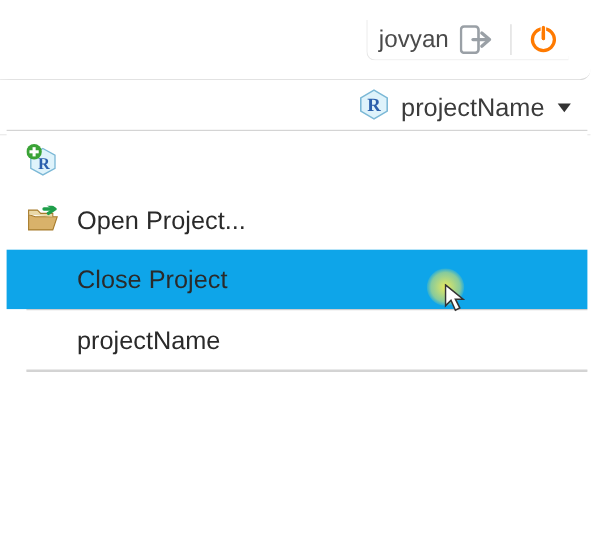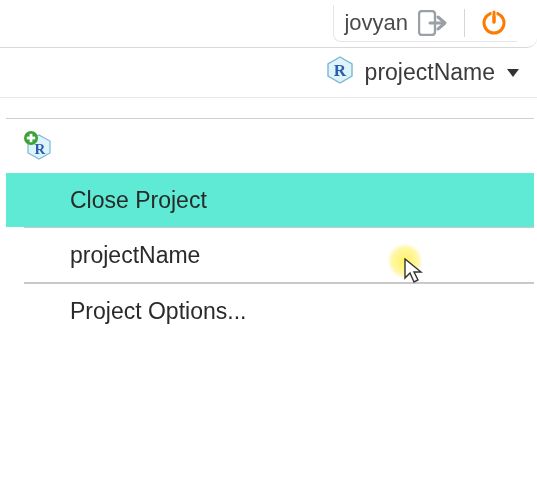--- a/index.html
+++ b/index.html
@@ -6,21 +6,21 @@
   body {
     width: 537px;
     height: 500px;
     font-family: "Segoe UI", "Lucida Grande", Arial, sans-serif;
     font-size: 21px;
     background: #ffffff;
     overflow: hidden;
     position: relative;
   }
   .topbar {
-    height: 48px;
+    height: 73px;
     display: flex;
     justify-content: flex-end;
     align-items: center;
     padding-right: 20px;
     background: #ffffff;
     border-bottom: 1px solid #d9d9d9;
     border-radius: 0 0 10px 0;
   }
   .topbar .right {
     display: flex;
@@ -70,21 +70,21 @@
   .menu-item {
     display: flex;
     align-items: center;
     height: 54px;
     padding-left: 18px;
     color: #2a2a2a;
     font-size: 23px;
     cursor: pointer;
   }
   .menu-item.highlight {
-    background: #5eead4;
+    background: #0ea5e9;
   }
   .menu-item .icon-slot {
     width: 40px;
     display: flex;
     align-items: center;
   }
   .menu-item .label-slot { padding-left: 6px; }
   .menu-sep {
     height: 1px;
     background: #c9c9c9;
@@ -153,41 +153,48 @@
       <svg width="30" height="30" viewBox="0 0 30 30">
         <polygon points="15,4 26,10 26,22 15,28 4,22 4,10" fill="#dff3fb" stroke="#7bb8d6" stroke-width="1.2"></polygon>
         <text x="16" y="23" text-anchor="middle" font-family="serif" font-size="15" fill="#2b5fac" font-weight="bold">R</text>
         <circle cx="7" cy="7" r="7" fill="#3aa336"></circle>
         <rect x="5.6" y="2.8" width="2.8" height="8.4" fill="#fff"></rect>
         <rect x="2.8" y="5.6" width="8.4" height="2.8" fill="#fff"></rect>
       </svg>
     </span>
   </div>
 
+  <div class="menu-item">
+    <span class="icon-slot">
+      <svg width="30" height="26" viewBox="0 0 30 26">
+        <path d="M2 8 L2 22 L24 22 L28 10 L8 10 Z" fill="#d9b26a" stroke="#a77c2d" stroke-width="1"></path>
+        <path d="M2 8 L2 4 L10 4 L13 7 L24 7 L24 10" fill="#ead9a8" stroke="#a77c2d" stroke-width="1"></path>
+        <path d="M16 3 L24 3" stroke="#1e9e4a" stroke-width="3" stroke-linecap="round"></path>
+        <path d="M20 -1 L26 3 L20 7" stroke="#1e9e4a" stroke-width="3" fill="none" stroke-linecap="round" stroke-linejoin="round" transform="translate(0,0)"></path>
+      </svg>
+    </span>
+    <span class="label-slot">Open Project...</span>
+  </div>
 
   <div class="menu-item highlight">
     <span class="icon-slot"></span>
     <span class="label-slot">Close Project</span>
   </div>
 
   <div class="menu-sep"></div>
 
   <div class="menu-item">
     <span class="icon-slot"></span>
     <span class="label-slot">projectName</span>
   </div>
 
   <div class="menu-sep"></div>
 
 
   <div class="menu-sep"></div>
 
-  <div class="menu-item">
-    <span class="icon-slot"></span>
-    <span class="label-slot">Project Options...</span>
-  </div>
 
 </div>
 
 <div class="cursor-highlight"></div>
 <svg class="cursor-arrow" width="22" height="28" viewBox="0 0 22 28">
   <path d="M1 1 L1 20 L6 15 L10 24 L14 22 L10 14 L17 14 Z" fill="#ffffff" stroke="#333" stroke-width="1.4"></path>
 </svg>
 
 </body></html>

